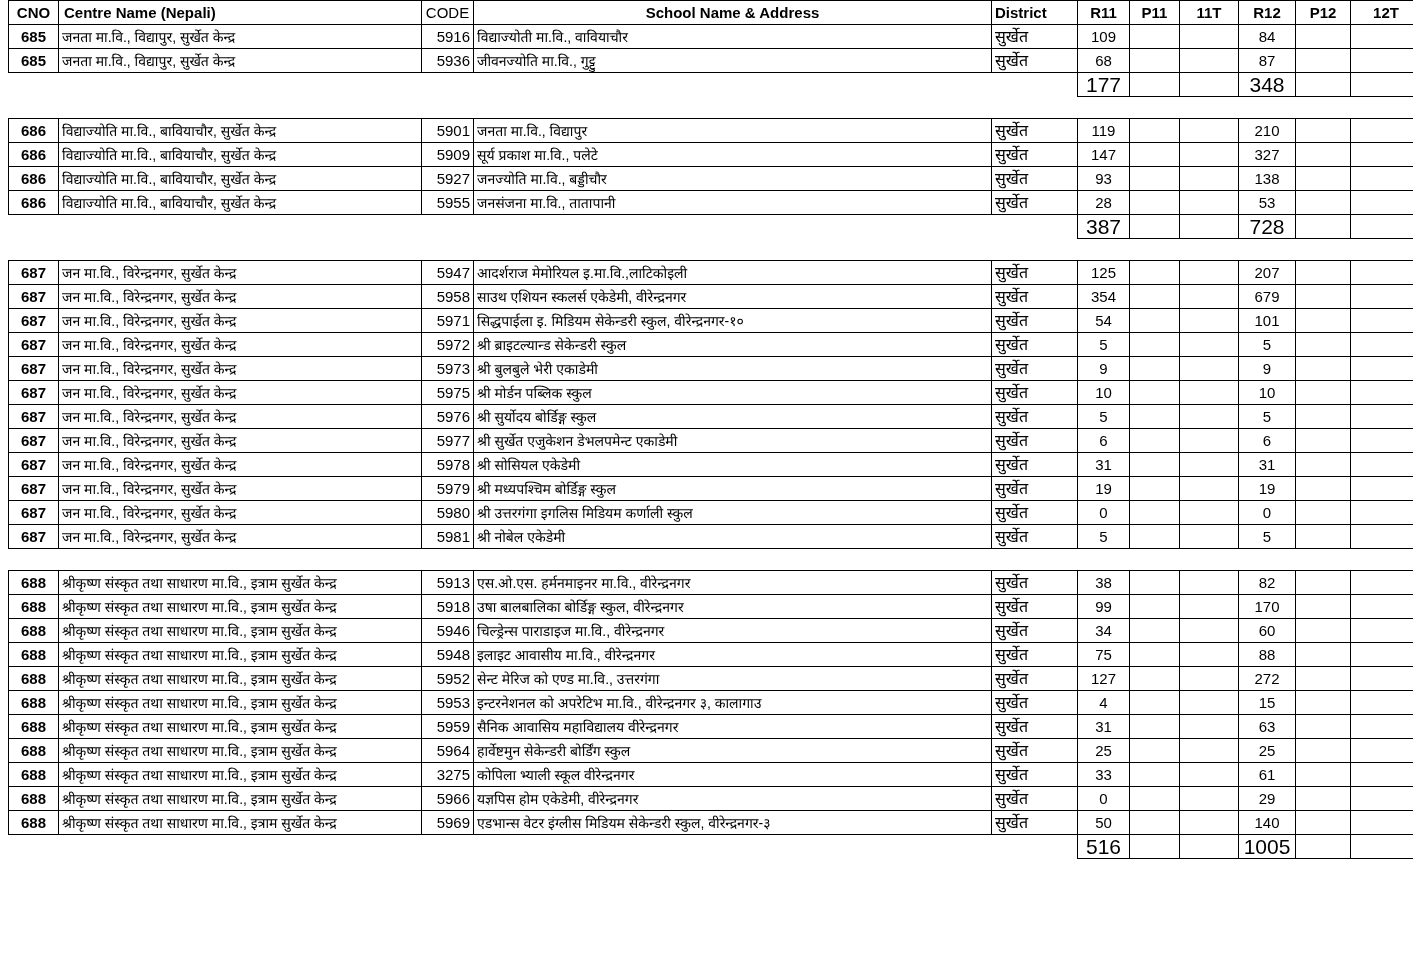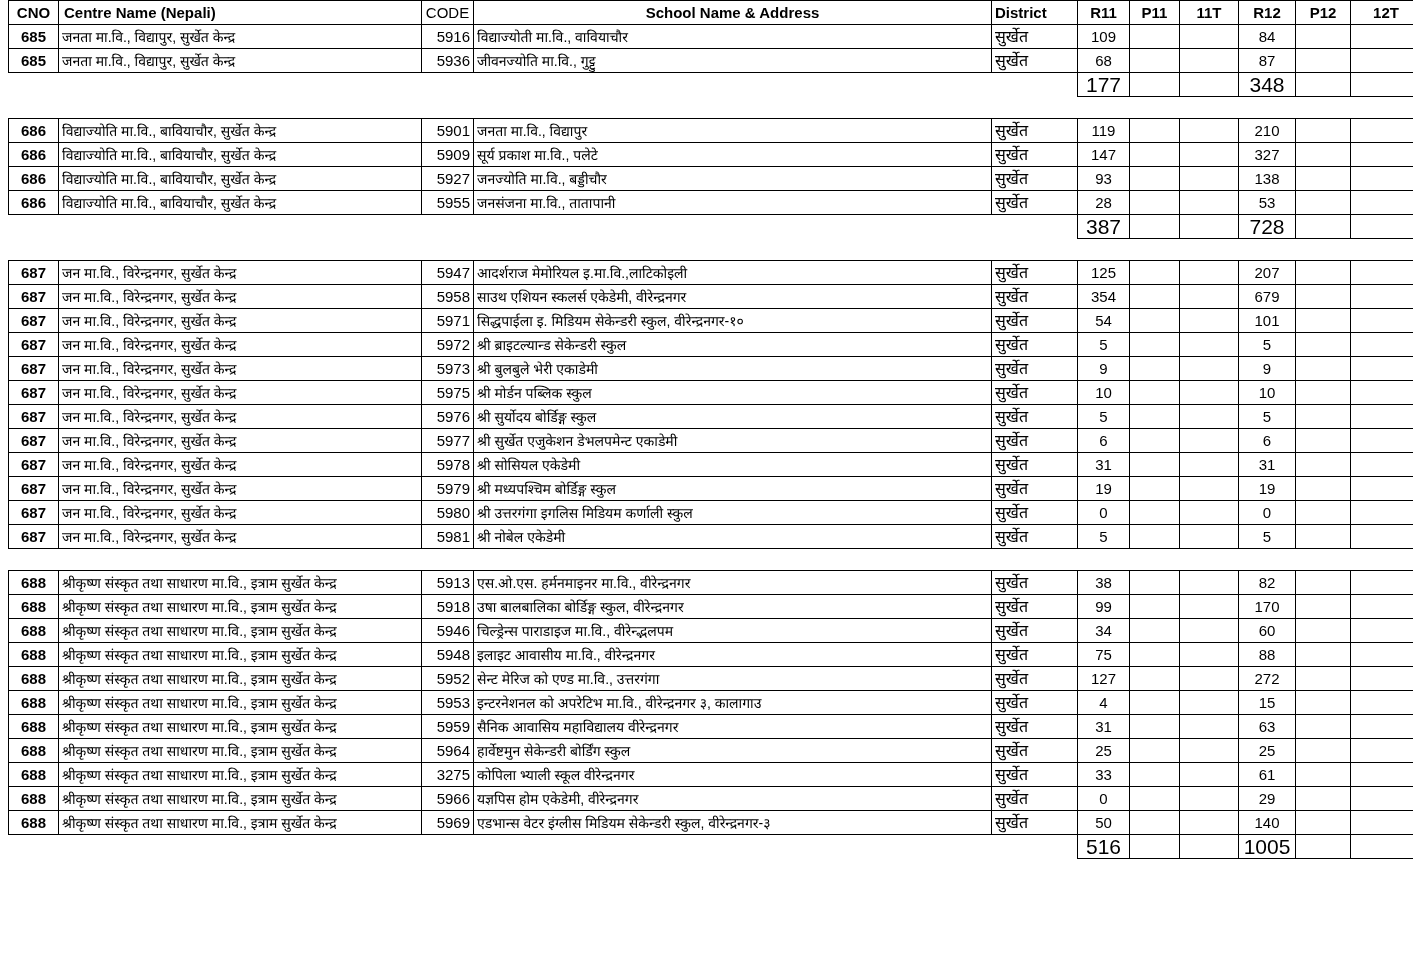--- a/index.html
+++ b/index.html
@@ -401,21 +401,21 @@
           <td class="c-p11"></td>
           <td class="c-11t"></td>
           <td class="c-r12">170</td>
           <td class="c-p12"></td>
           <td class="c-12t"></td>
         </tr>
         <tr>
           <td class="c-cno">688</td>
           <td class="c-centre"><span class="nep">श्रीकृष्ण संस्कृत तथा साधारण मा.वि., इत्राम सुर्खेत केन्द्र</span></td>
           <td class="c-code">5946</td>
-          <td class="c-school"><span class="nep">चिल्ड्रेन्स पाराडाइज मा.वि., वीरेन्द्भलपम</span></td>
+          <td class="c-school"><span class="nep">चिल्ड्रेन्स पाराडाइज मा.वि., वीरेन्द्रनगर</span></td>
           <td class="c-dist"><span class="nep">सुर्खेत</span></td>
           <td class="c-r11">34</td>
           <td class="c-p11"></td>
           <td class="c-11t"></td>
           <td class="c-r12">60</td>
           <td class="c-p12"></td>
           <td class="c-12t"></td>
         </tr>
         <tr>
           <td class="c-cno">688</td>

